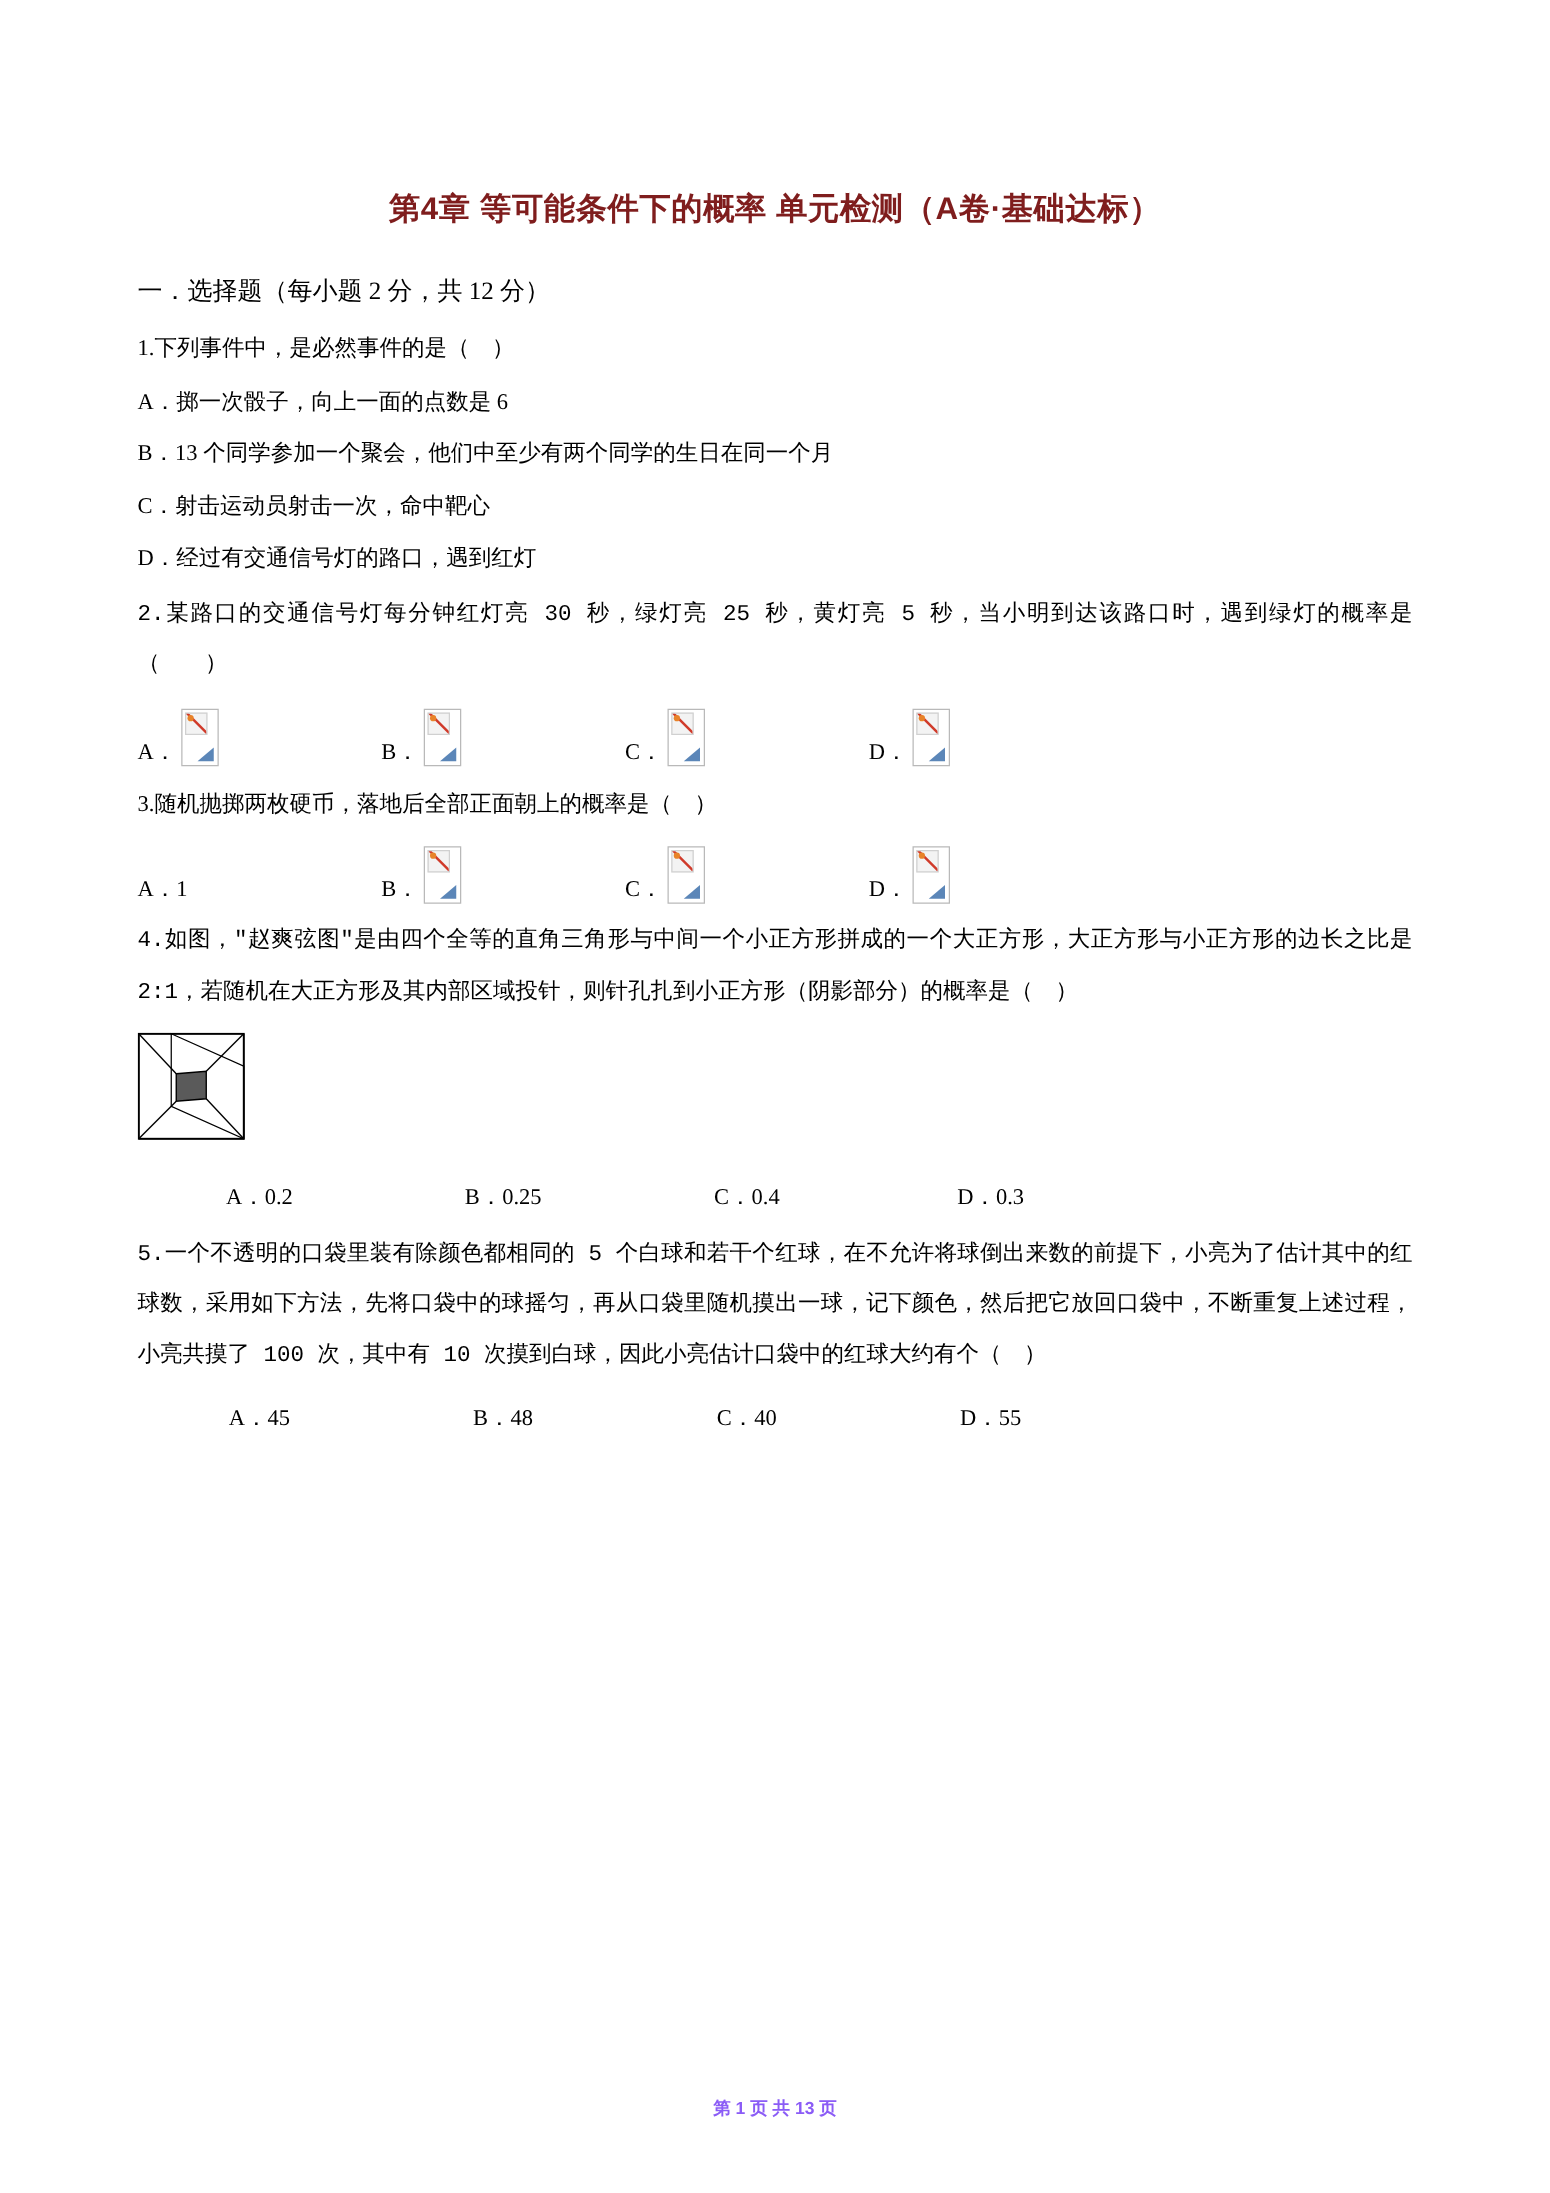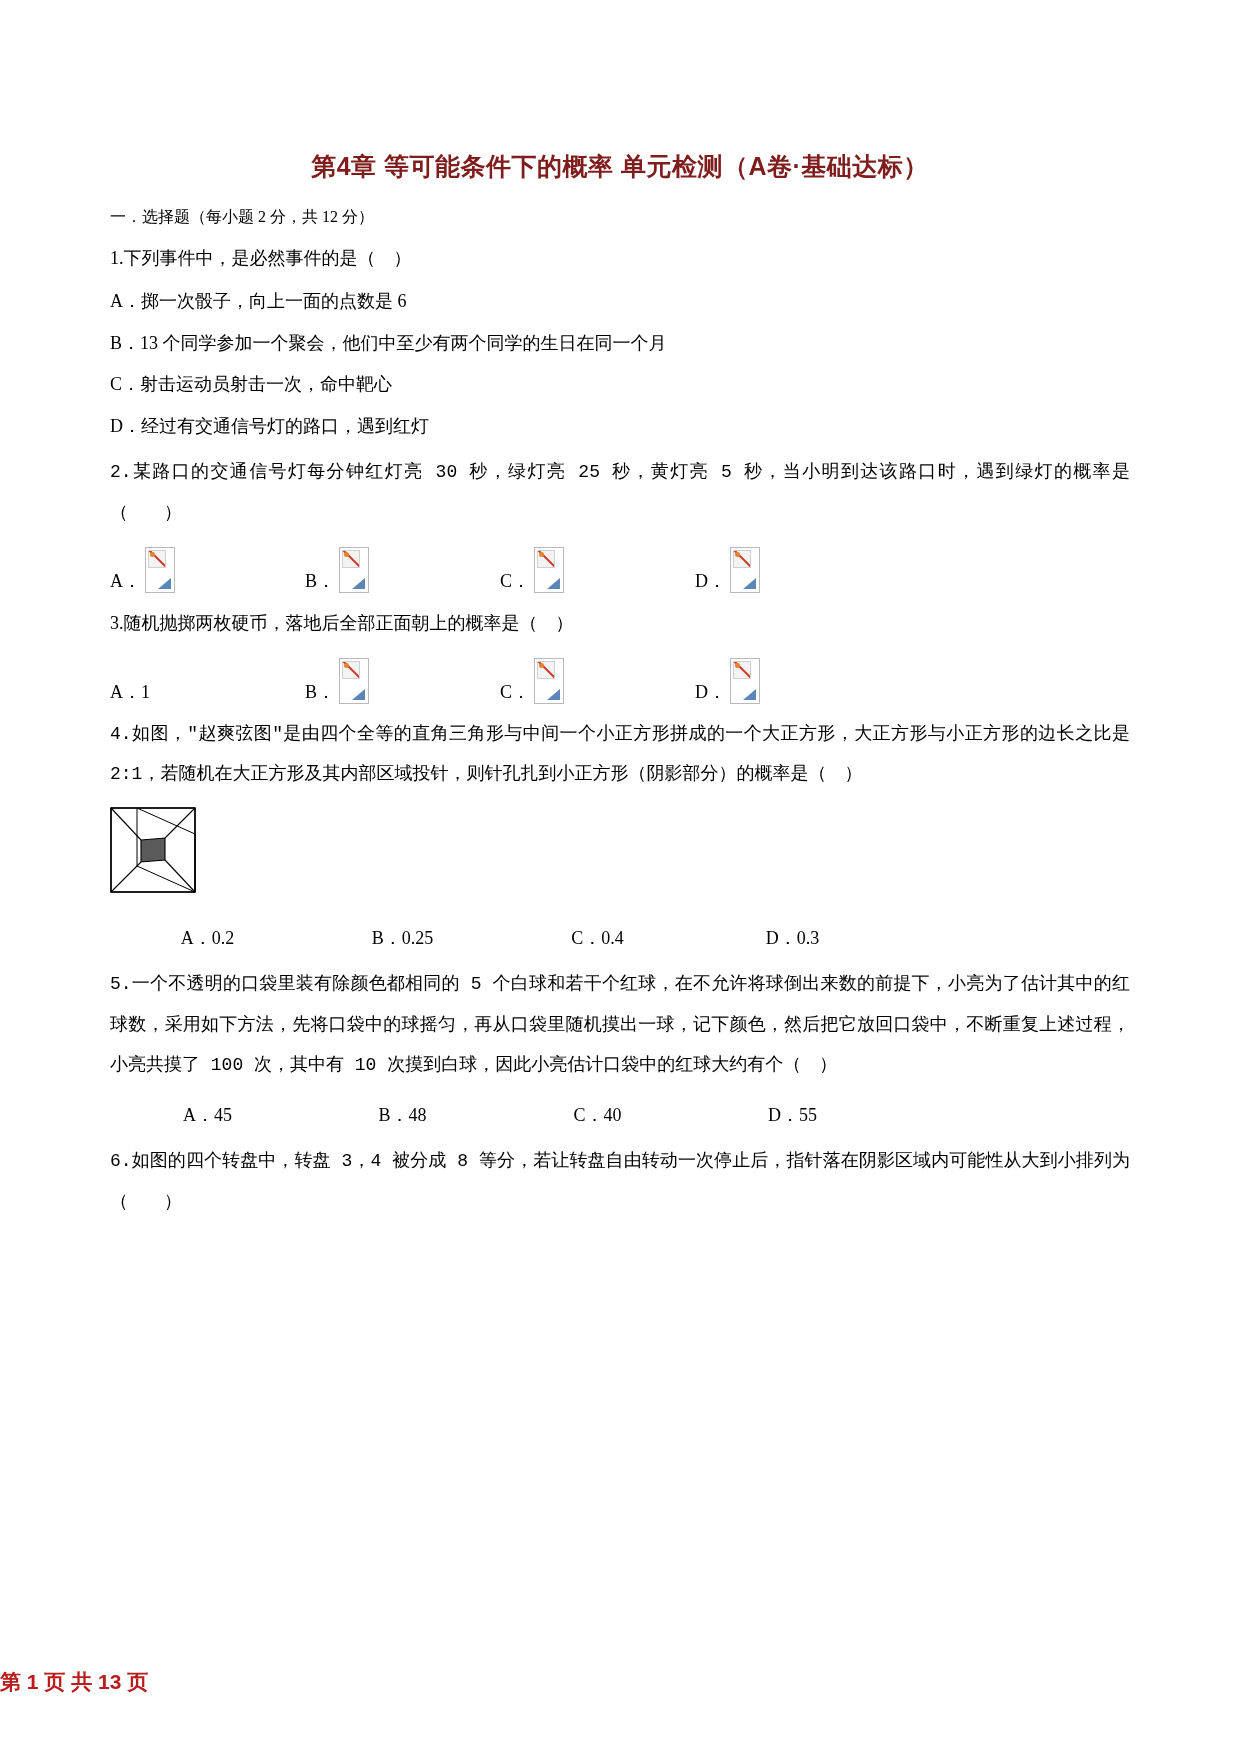--- a/index.html
+++ b/index.html
@@ -30,22 +30,22 @@
   .doc-title {
     margin-top: 150px;
     text-align: center;
     font-family: "Liberation Sans", "DejaVu Sans", sans-serif;
     font-weight: bold;
     font-size: 25px;
     letter-spacing: 0.5px;
     color: #7f1d1d;
   }
   .section-head {
-    margin-top: 19px;
-    font-size: 16px;
+    margin-top: 31px;
+    font-size: 20px;
     line-height: 1.9;
   }
   .q-line {
     font-size: 18px;
     line-height: 2.25;
     margin-top: 6px;
   }
   .q-block {
     font-size: 18px;
     line-height: 2.25;
@@ -136,24 +136,25 @@
     text-align: center;
   }
   .answers-row .cell {
     width: 195px;
   }
   .footer {
     position: absolute;
     left: 0;
     bottom: 58px;
     width: 100%;
+    text-align: center;
     font-family: "Liberation Sans", "DejaVu Sans", sans-serif;
     font-weight: bold;
-    font-size: 21px;
-    color: #b91c1c;
+    font-size: 14px;
+    color: #8b5cf6;
   }
 </style>
 </head>
 <body>
 
 <div class="page">
   <div class="content">
 
     <div class="doc-title">第4章 等可能条件下的概率 单元检测（A卷·基础达标）</div>
 
@@ -256,18 +257,17 @@
     </div>
 
     <div class="q-block">5.一个不透明的口袋里装有除颜色都相同的 5 个白球和若干个红球，在不允许将球倒出来数的前提下，小亮为了估计其中的红球数，采用如下方法，先将口袋中的球摇匀，再从口袋里随机摸出一球，记下颜色，然后把它放回口袋中，不断重复上述过程，小亮共摸了 100 次，其中有 10 次摸到白球，因此小亮估计口袋中的红球大约有个（　）</div>
     <div class="answers-row">
       <div class="cell">A．45</div>
       <div class="cell">B．48</div>
       <div class="cell">C．40</div>
       <div class="cell">D．55</div>
     </div>
 
-    <div class="q-block">6.如图的四个转盘中，转盘 3，4 被分成 8 等分，若让转盘自由转动一次停止后，指针落在阴影区域内可能性从大到小排列为（　　）</div>
 
   </div>
 
   <div class="footer">第 1 页 共 13 页</div>
 </div>
 
 </body></html>

